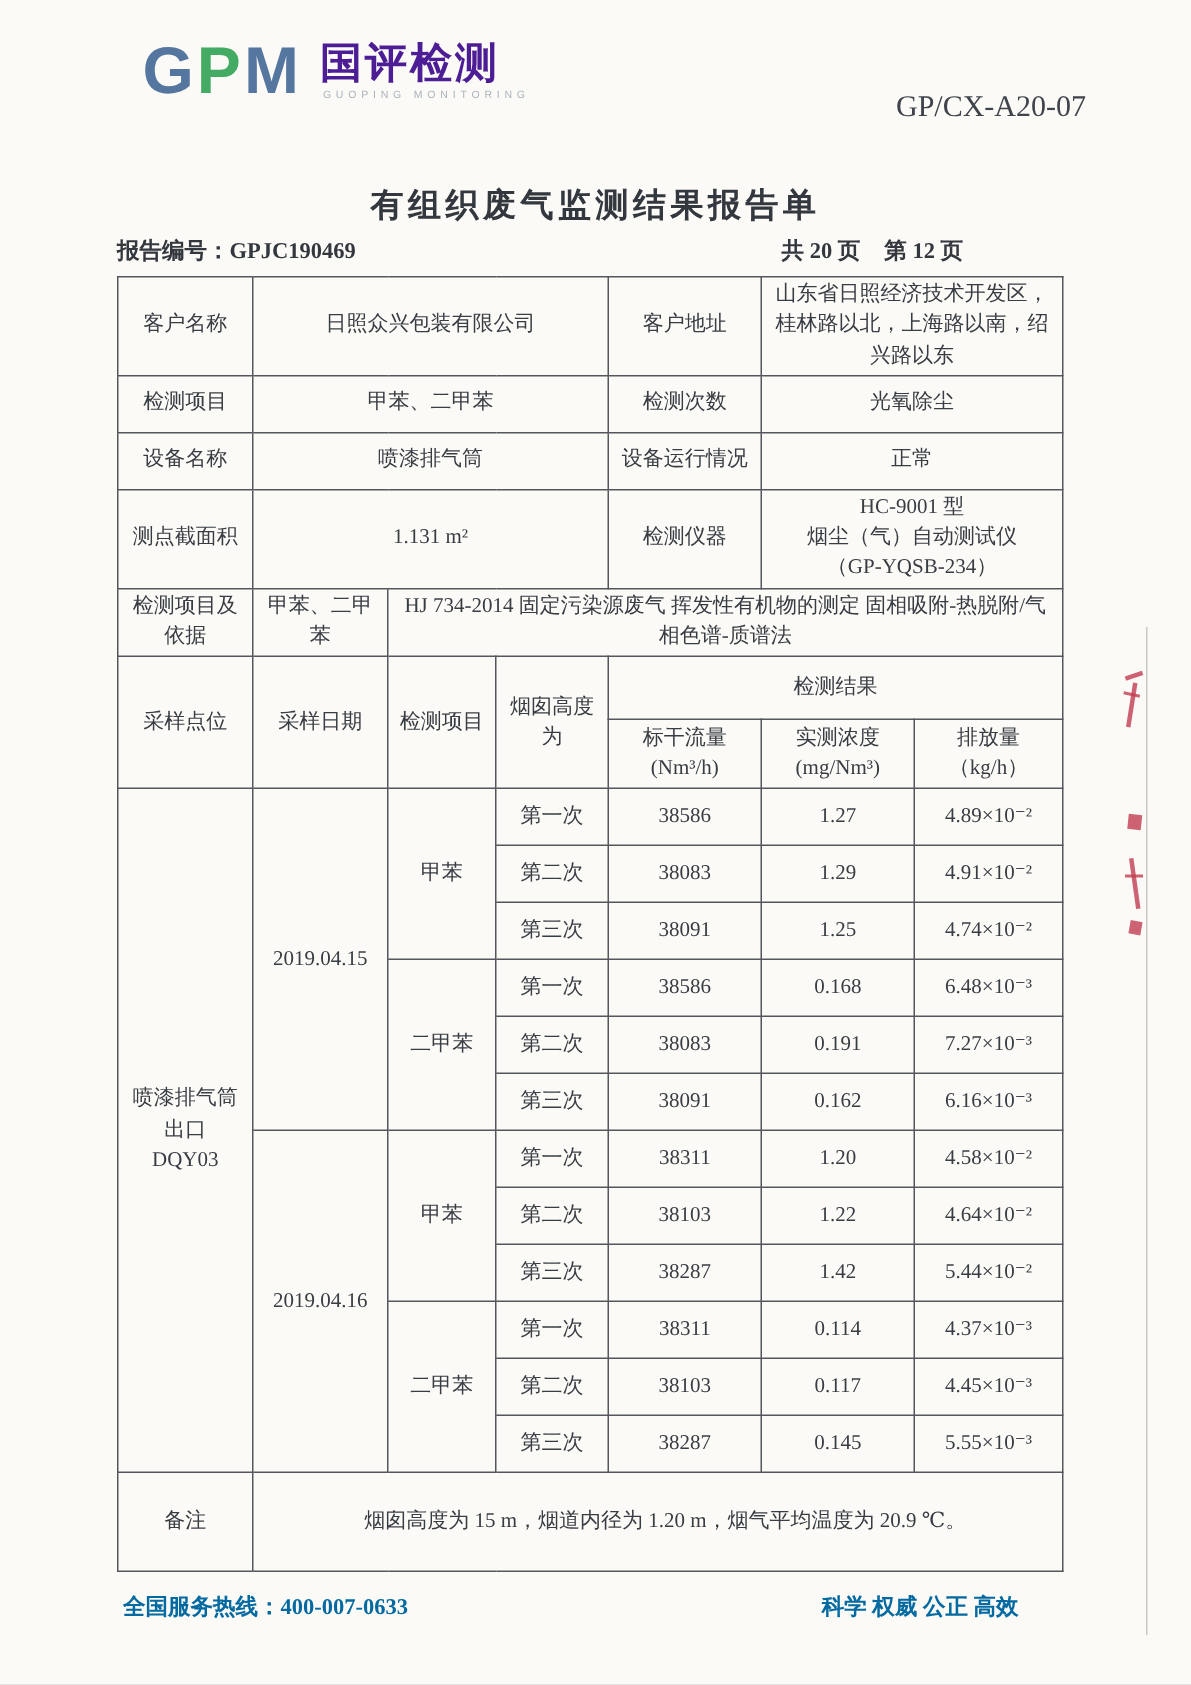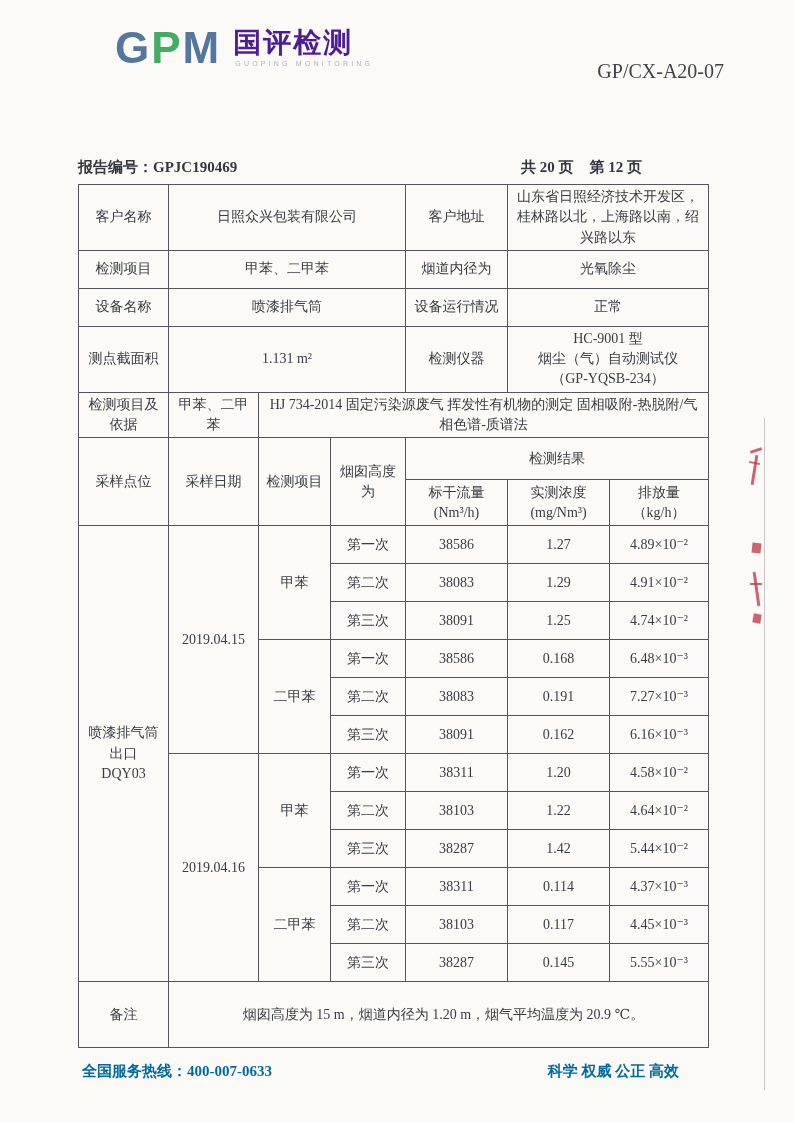--- a/index.html
+++ b/index.html
@@ -7,21 +7,21 @@
   .page{
     position:relative;
     width:794px;height:1123px;
     margin:0 auto;
     background:#fbfaf7;
     overflow:hidden;
     font-family:"Liberation Serif","DejaVu Serif",serif;
     color:#383c43;
   }
   
-  .header{position:absolute;top:26px;left:95px;right:70px;height:64px;margin-left:20px;}
+  .header{position:absolute;top:26px;left:95px;right:70px;height:64px;}
   .logo{display:flex;align-items:flex-start;gap:12px;}
   .logo-letters{font-family:"Liberation Sans","DejaVu Sans",sans-serif;font-weight:bold;font-size:44px;line-height:44px;letter-spacing:2px;}
   .lg-blue{color:#55779f;}
   .lg-green{color:#43ab64;}
   .logo-cn-wrap{padding-top:2px;}
   .logo-cn{font-size:28px;line-height:30px;font-weight:bold;color:#4c1d95;letter-spacing:2px;}
   .logo-en{font-family:"Liberation Sans","DejaVu Sans",sans-serif;font-size:7px;letter-spacing:3.2px;color:#aab3bd;margin-top:2px;padding-left:2px;}
   .doc-code{position:absolute;right:0;top:34px;font-size:20px;color:#3f434b;}
   
   .title{position:absolute;top:122px;left:0;width:100%;text-align:center;
@@ -70,20 +70,21 @@
     <div class="logo">
       <div class="logo-letters"><span class="lg-blue">G</span><span class="lg-green">P</span><span class="lg-blue">M</span></div>
       <div class="logo-cn-wrap">
         <div class="logo-cn">国评检测</div>
         <div class="logo-en">GUOPING MONITORING</div>
       </div>
     </div>
     <div class="doc-code">GP/CX-A20-07</div>
   </div>
 
+  <h1 class="title">有组织废气监测结果报告单</h1>
 
   <div class="report-meta">
     <span><span>报告编号：</span><span>GPJC190469</span></span>
     <span class="pages"><span>共 20 页</span><span class="gap"></span><span>第 12 页</span></span>
   </div>
 
   <table class="report">
     <colgroup>
       <col style="width:90px">
         <col style="width:90px">
@@ -97,21 +98,21 @@
     <tbody>
         <tr class="h64">
       <td>客户名称</td>
       <td colspan="3">日照众兴包装有限公司</td>
       <td>客户地址</td>
       <td colspan="2">山东省日照经济技术开发区，桂林路以北，上海路以南，绍兴路以东</td>
     </tr>
     <tr class="h38">
       <td>检测项目</td>
       <td colspan="3">甲苯、二甲苯</td>
-      <td>烟道内径为</td>
+      <td>检测次数</td>
       <td colspan="2">光氧除尘</td>
     </tr>
     <tr class="h38">
       <td>设备名称</td>
       <td colspan="3">喷漆排气筒</td>
       <td>设备运行情况</td>
       <td colspan="2">正常</td>
     </tr>
     <tr class="h64">
       <td>测点截面积</td>

